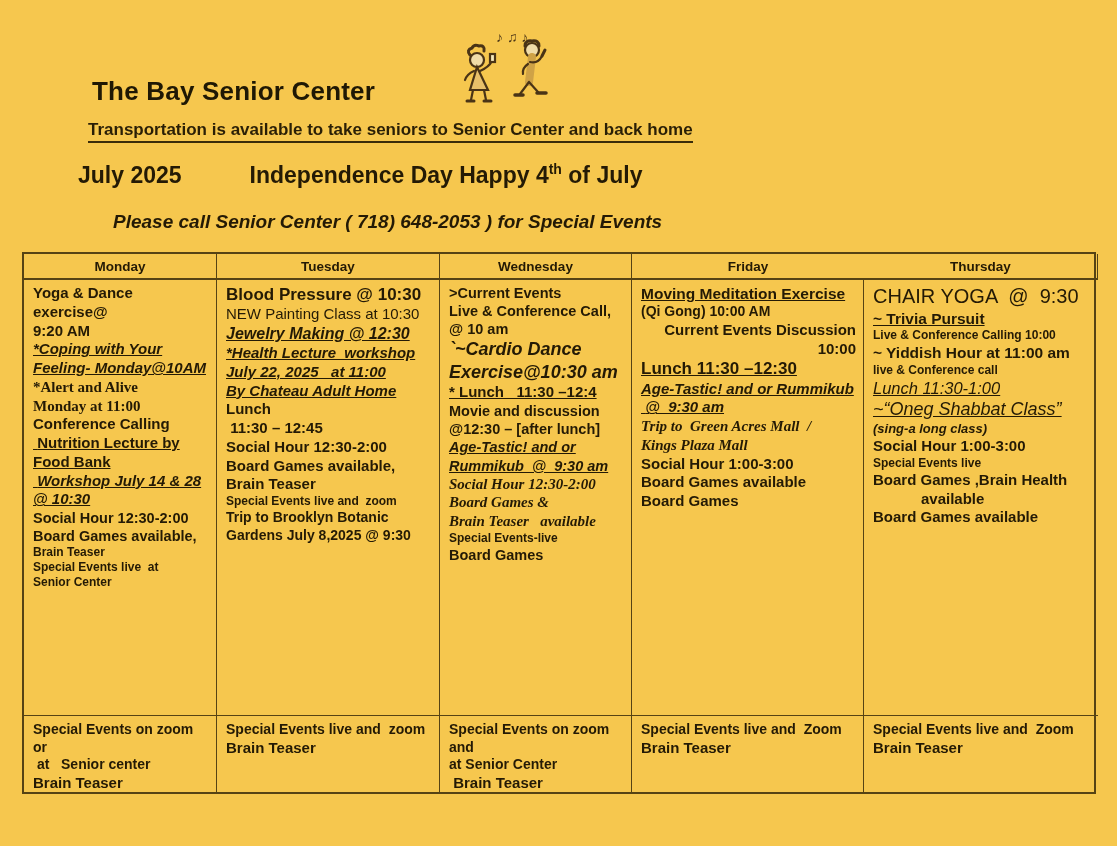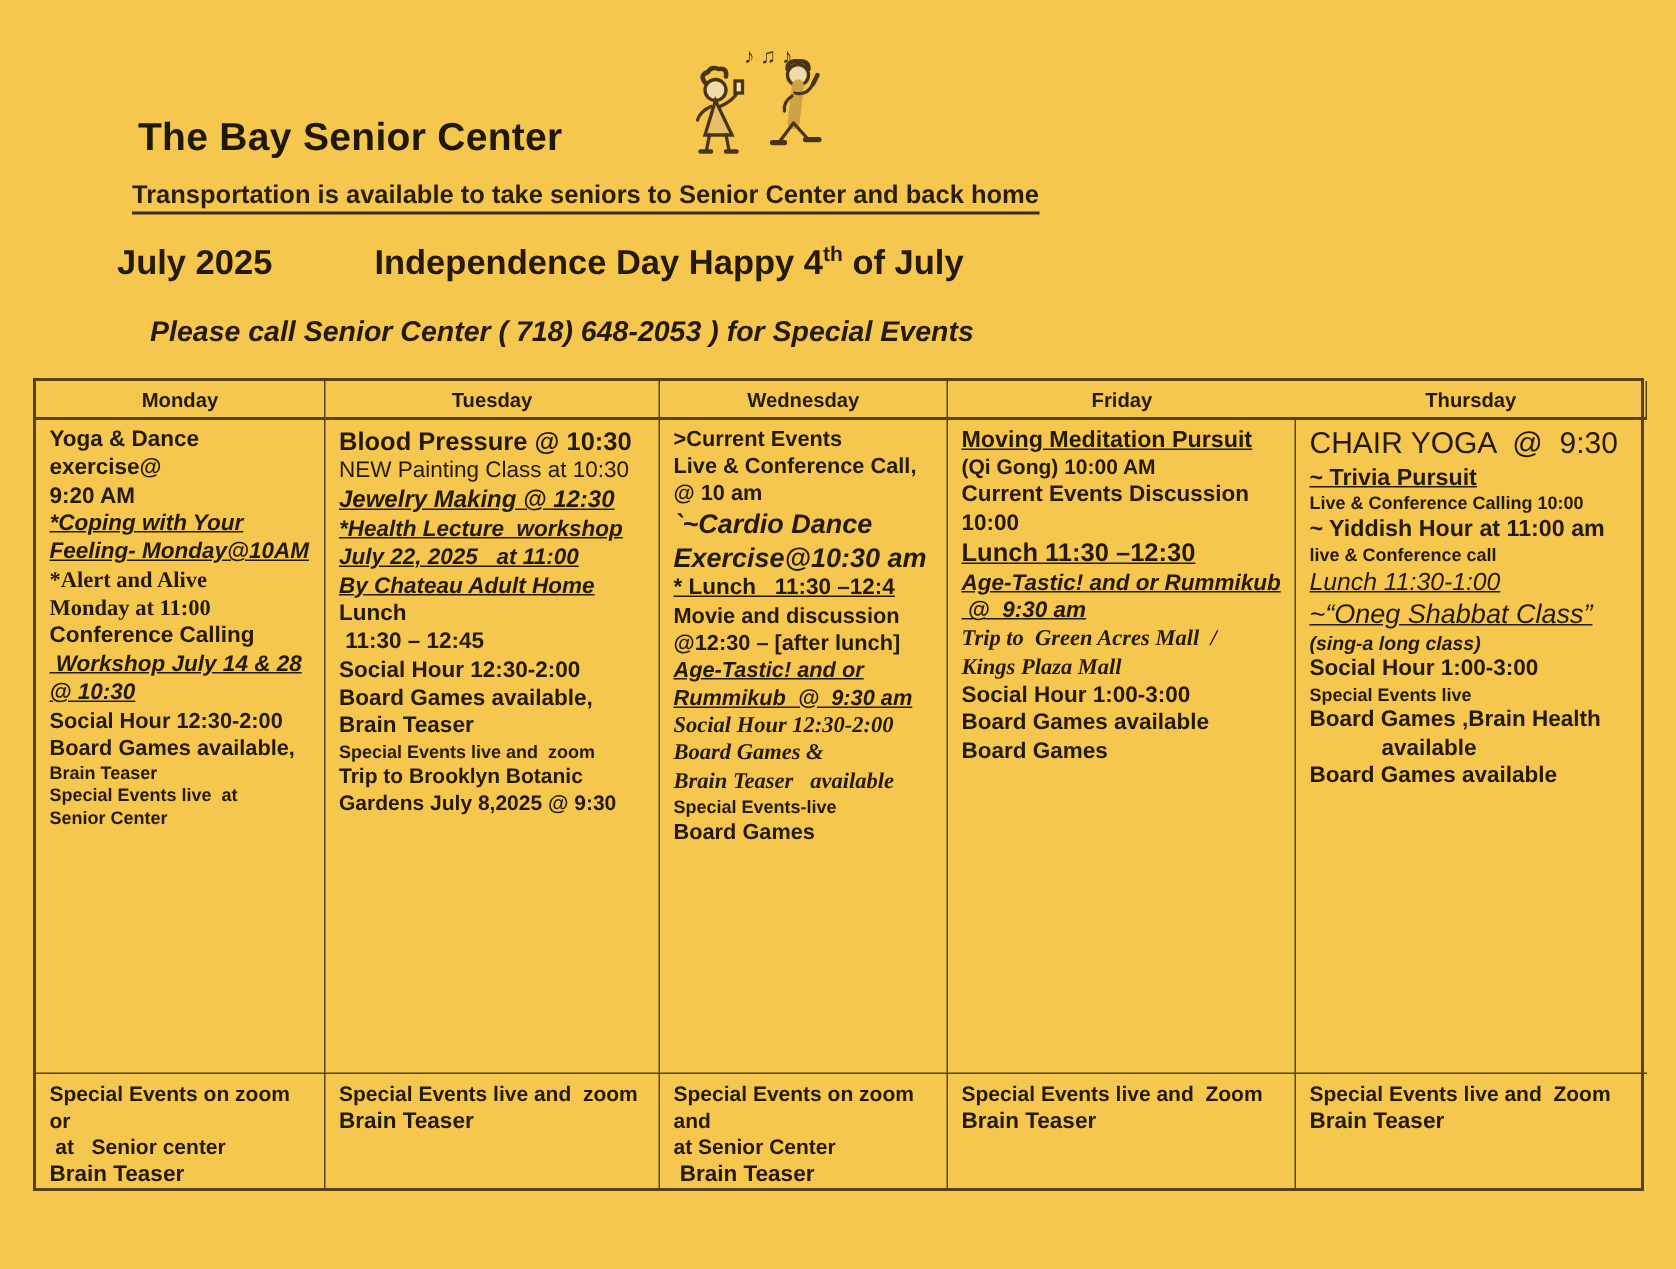--- a/index.html
+++ b/index.html
@@ -10,37 +10,37 @@
     color:#2c2106;overflow:hidden;
   }
   
   .title{position:absolute;left:92px;top:76px;font-size:26px;font-weight:bold;color:#1f1804;letter-spacing:.2px;}
   .clipart{position:absolute;left:444px;top:24px;width:136px;height:96px;}
   .transport{position:absolute;left:88px;top:120px;font-size:17px;font-weight:bold;color:#2a1f06;
     border-bottom:2.5px solid #3a2c0a;padding-bottom:1px;text-align:center;}
   .monthline{position:absolute;left:78px;top:161px;font-size:23px;font-weight:bold;color:#241a05;}
   .monthline .gap{display:inline-block;width:68px;}
   .monthline sup{font-size:14px;}
-  .callnote{position:absolute;left:100px;top:211px;font-size:19px;font-weight:bold;font-style:italic;color:#241a05;}
+  .callnote{position:absolute;left:113px;top:211px;font-size:19px;font-weight:bold;font-style:italic;color:#241a05;}
   
   .cal{position:absolute;left:22px;top:252px;width:1074px;
     display:grid;grid-template-columns:193px 223px 192px 232px 234px;
     grid-template-rows:26px 436px 76px;
     border:2px solid #564314;box-sizing:border-box;}
   .cal > div{box-sizing:border-box;border-right:1.5px solid #564314;}
   .cal > div.last{border-right:none;}
   .hcell{border-bottom:2px solid #564314;display:flex;align-items:center;justify-content:center;
     font-weight:bold;font-size:13.5px;color:#241a05;}
   .mcell{border-bottom:1.5px solid #564314;padding:4px 7px 0 9px;overflow:hidden;}
   .fcell{padding:5px 8px 0 9px;overflow:hidden;}
   
   p.entry{margin:0;white-space:pre-wrap;line-height:1.25;color:#241a05;}
   .b{font-weight:bold}.i{font-style:italic}.u{text-decoration:underline}
   .serif{font-family:"Liberation Serif",serif}
-  .ctr{text-align:left}
+  .ctr{text-align:right}
   .s13{font-size:13px}.s135{font-size:12px}.s14{font-size:14px}.s145{font-size:14.5px}
   .s15{font-size:15px}.s155{font-size:15.5px}.s16{font-size:16px}.s165{font-size:16.5px}
   .s17{font-size:17px}.s18{font-size:18px}.s20{font-size:20px}
   .mt2{margin-top:2px}.mt14{margin-top:14px}.mt16{margin-top:16px}
   .mt20{margin-top:20px}.mt22{margin-top:22px}.mt24{margin-top:24px}.mt26{margin-top:26px}
   .mt28{margin-top:28px}.mt30{margin-top:30px}
   .indent{padding-left:48px}
 </style>
 </head>
 <body>
@@ -90,20 +90,22 @@
   <div class="hcell">Thursday</div>
 
   <div class="mcell">
     <p class="entry b s15 mt14">Yoga &amp; Dance exercise@
 9:20 AM</p>
     <p class="entry b i u s15 mt26">*Coping with Your
 Feeling- Monday@10AM</p>
     <p class="entry serif b s15 mt24">*Alert and Alive
 Monday at 11:00</p>
     <p class="entry b s15">Conference Calling</p>
+    <p class="entry b u s15 mt24"> Nutrition Lecture by
+Food Bank</p>
     <p class="entry b i u s15"> Workshop July 14 &amp; 28
 @ 10:30</p>
     <p class="entry b s145 mt26">Social Hour 12:30-2:00
 Board Games available,</p>
     <p class="entry b s135">Brain Teaser</p>
     <p class="entry b s135">Special Events live  at
 Senior Center</p>
   </div>
 
   <div class="mcell">
@@ -135,21 +137,21 @@
     <p class="entry b i u s145 mt22">Age-Tastic! and or
 Rummikub  @  9:30 am</p>
     <p class="entry serif i s15" style="font-weight:600">Social Hour 12:30-2:00
 Board Games &amp;
 Brain Teaser   available</p>
     <p class="entry b s135 mt24">Special Events-live</p>
     <p class="entry b s145 mt26">Board Games</p>
   </div>
 
   <div class="mcell">
-    <p class="entry b u s155 mt16">Moving Meditation Pursuit</p>
+    <p class="entry b u s155 mt16">Moving Meditation Exercise</p>
     <p class="entry b s14 mt2">(Qi Gong) 10:00 AM</p>
     <p class="entry b s15 ctr mt22">Current Events Discussion
 10:00</p>
     <p class="entry b u s17 mt30">Lunch 11:30 –12:30</p>
     <p class="entry b i u s15 mt24">Age-Tastic! and or Rummikub
  @  9:30 am</p>
     <p class="entry serif b i s15 mt22">Trip to  Green Acres Mall  /
 Kings Plaza Mall</p>
     <p class="entry b s15 mt20">Social Hour 1:00-3:00
 Board Games available</p>

